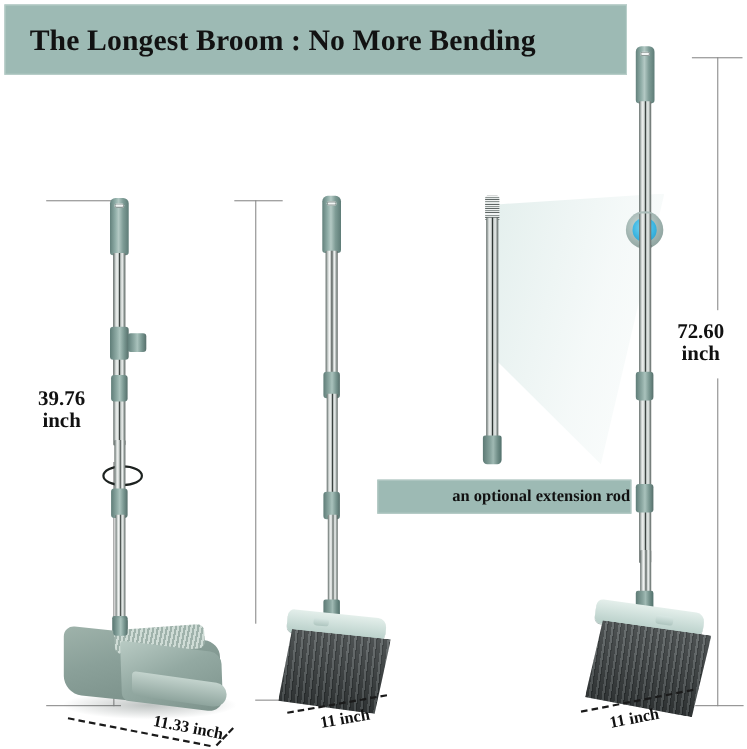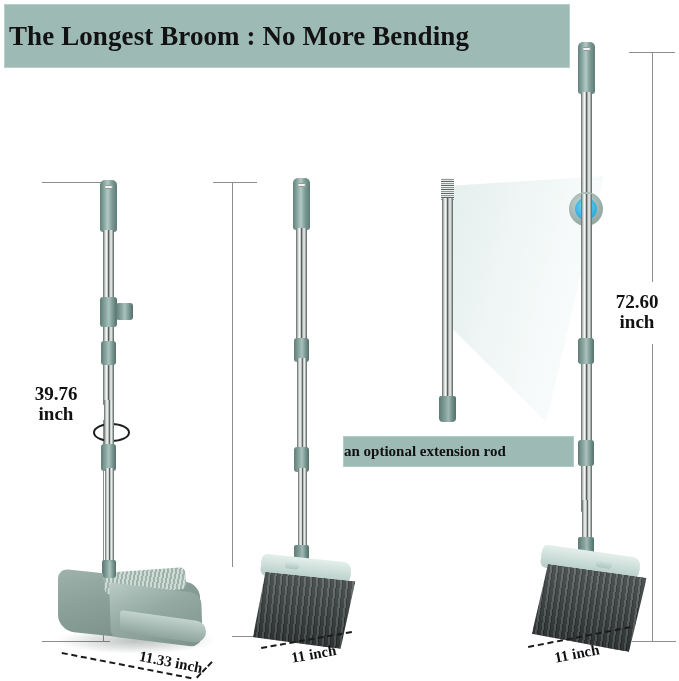--- a/index.html
+++ b/index.html
@@ -6,27 +6,27 @@
   body{width:679px;height:681px;position:relative;overflow:hidden;
        font-family:"Liberation Serif","DejaVu Serif",serif;}
 
   .stage{position:absolute;left:0;top:0;width:679px;height:681px;background:#fff;}
 
   
   .title-banner{position:absolute;left:4px;top:4px;width:566px;height:64px;
     background:#9dbab4;border:1px solid #b9cfca;box-sizing:border-box;
     display:flex;align-items:center;}
   .title-text{font-size:27px;font-weight:bold;color:#121212;
-    padding-left:4px;letter-spacing:.1px;white-space:nowrap;
+    padding-left:22px;letter-spacing:.1px;white-space:nowrap;
     font-family:"Liberation Serif","DejaVu Serif",serif;}
 
   
   .callout{position:absolute;left:343px;top:436px;width:231px;height:31px;
     background:#9dbab4;border:1px solid #b4cac5;box-sizing:border-box;
-    display:flex;align-items:center;justify-content:flex-start;}
+    display:flex;align-items:center;justify-content:flex-end;}
   .callout span{font-size:15px;font-weight:bold;color:#111;white-space:nowrap;}
 
   
   .dim-v{position:absolute;width:1px;background:#8d8d8d;}
   .dim-tick{position:absolute;height:1px;background:#8d8d8d;}
   .dim-label{position:absolute;text-align:center;font-weight:bold;color:#111;
     line-height:1.05;font-size:19px;}
   .dim-label .u{display:block;font-size:19px;}
 
   
@@ -88,21 +88,21 @@
 <body>
 
 <div class="stage">
 
   <div class="title-banner">
     <div class="title-text">The Longest Broom : No More Bending</div>
   </div>
 
   <div class="dim-tick" style="left:42px;top:182px;width:68px;"></div>
   <div class="dim-v" style="left:103px;top:182px;height:183px;"></div>
-  <div class="dim-label" style="left:4px;top:384px;width:104px;">
+  <div class="dim-label" style="left:4px;top:353px;width:104px;">
     <span>39.76</span>
     <span class="u">inch</span>
   </div>
   <div class="dim-v" style="left:103px;top:420px;height:222px;"></div>
   <div class="dim-tick" style="left:42px;top:641px;width:68px;"></div>
 
   <div class="dim-tick" style="left:213px;top:182px;width:44px;"></div>
   <div class="dim-v" style="left:232px;top:182px;height:385px;"></div>
   <div class="dim-tick" style="left:232px;top:636px;width:22px;"></div>
 

